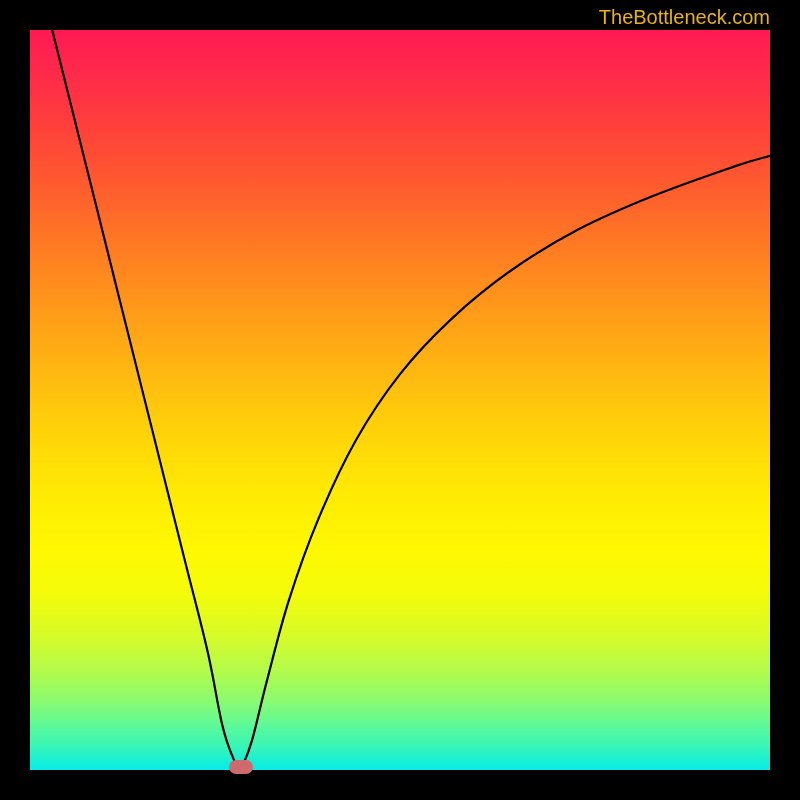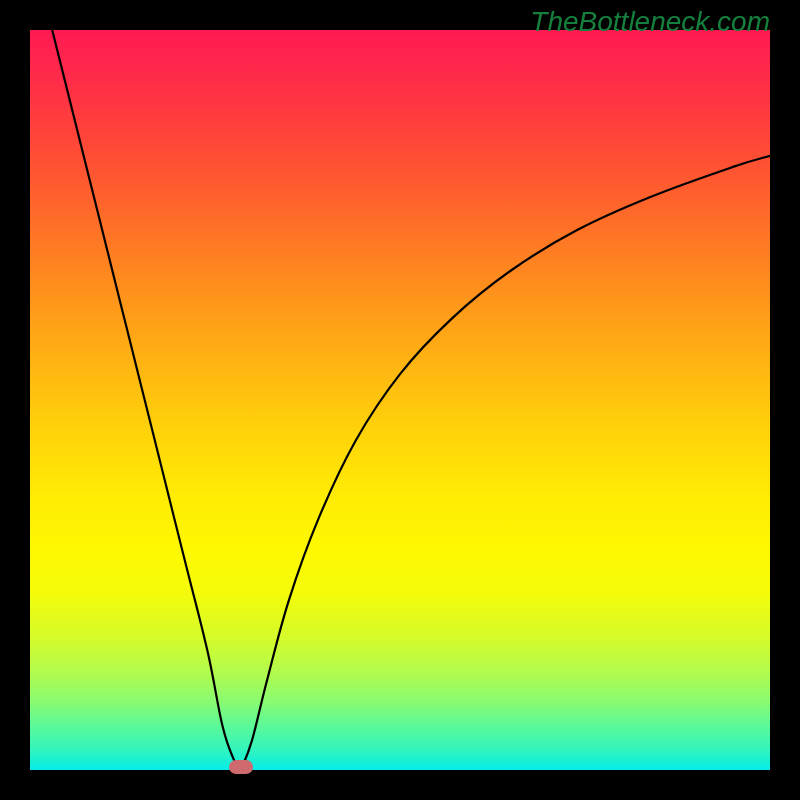--- a/index.html
+++ b/index.html
@@ -35,25 +35,24 @@
       #5cf998 94%,
       #36f5ba 97%,
       #14efd8 99%,
       #06eceb 100%
     );
   }
   .watermark {
     position: absolute;
     top: 6px;
     right: 30px;
-    color: #15803d;
-    font-size: 28px;
+    color: #eab308;
+    font-size: 20px;
     font-weight: 500;
     z-index: 10;
-    font-style: italic;
   }
   svg.curve {
     position: absolute;
     left: 30px;
     top: 30px;
     width: 740px;
     height: 740px;
   }
   .marker {
     position: absolute;

